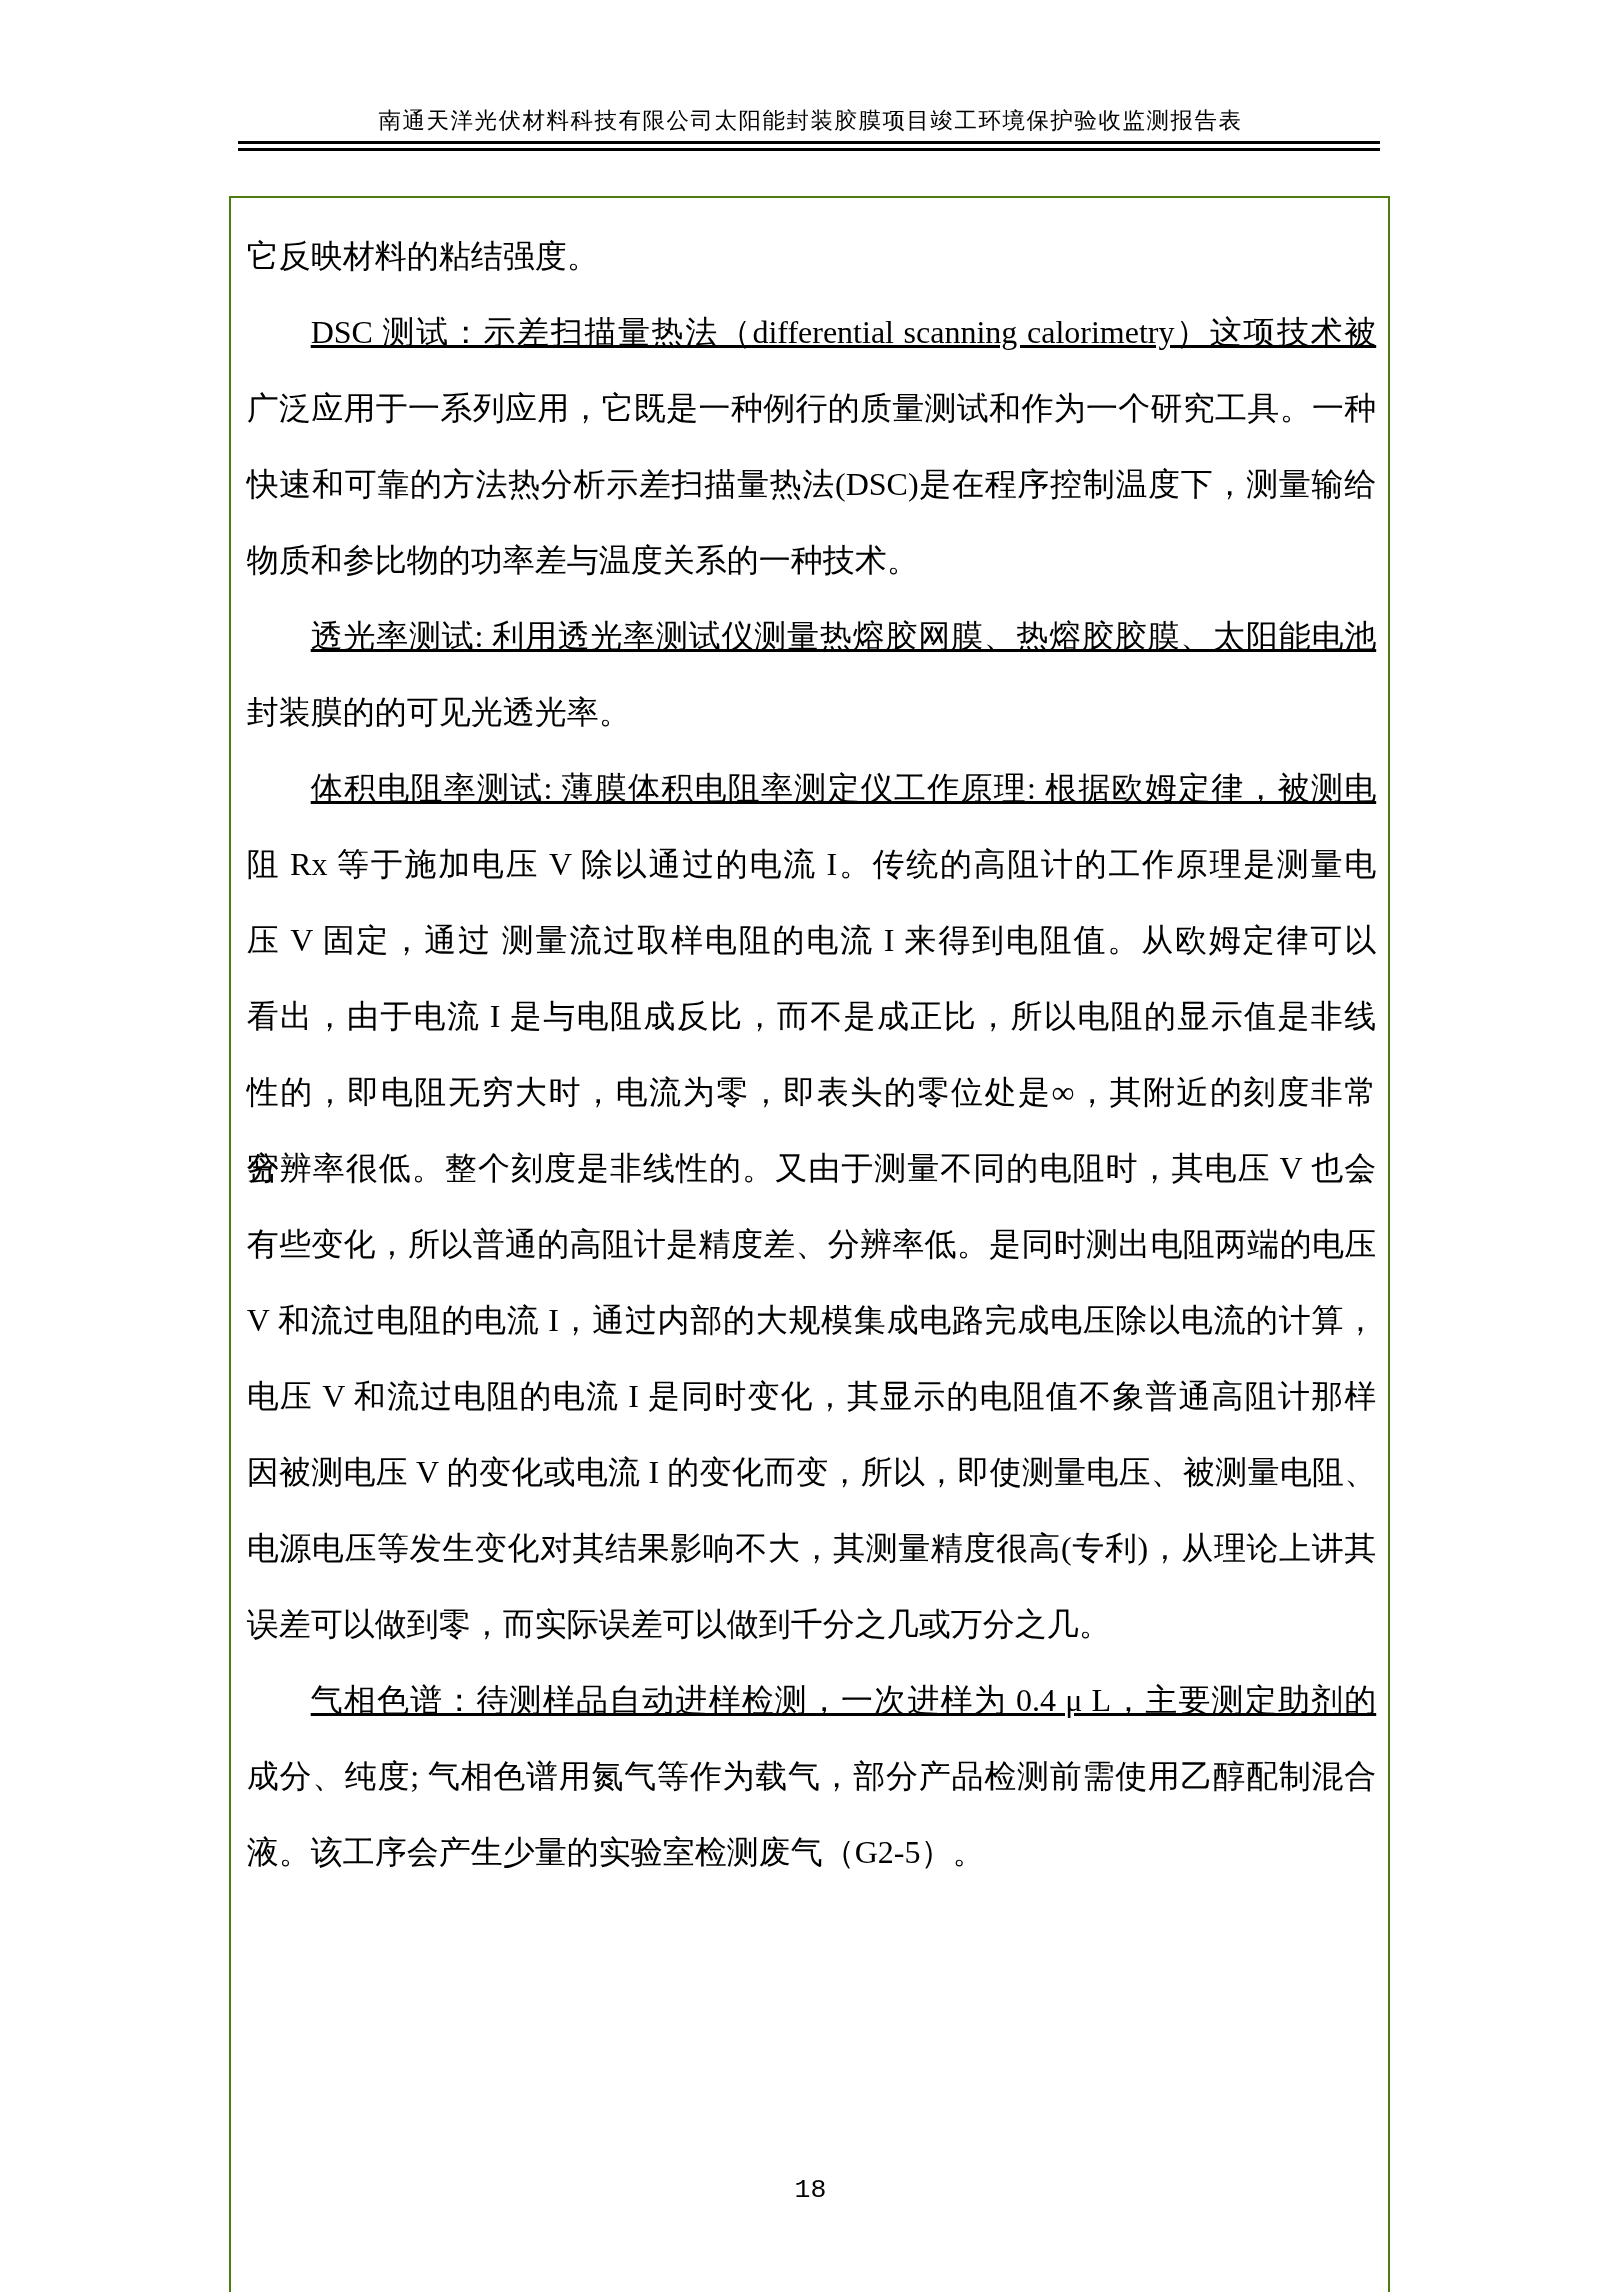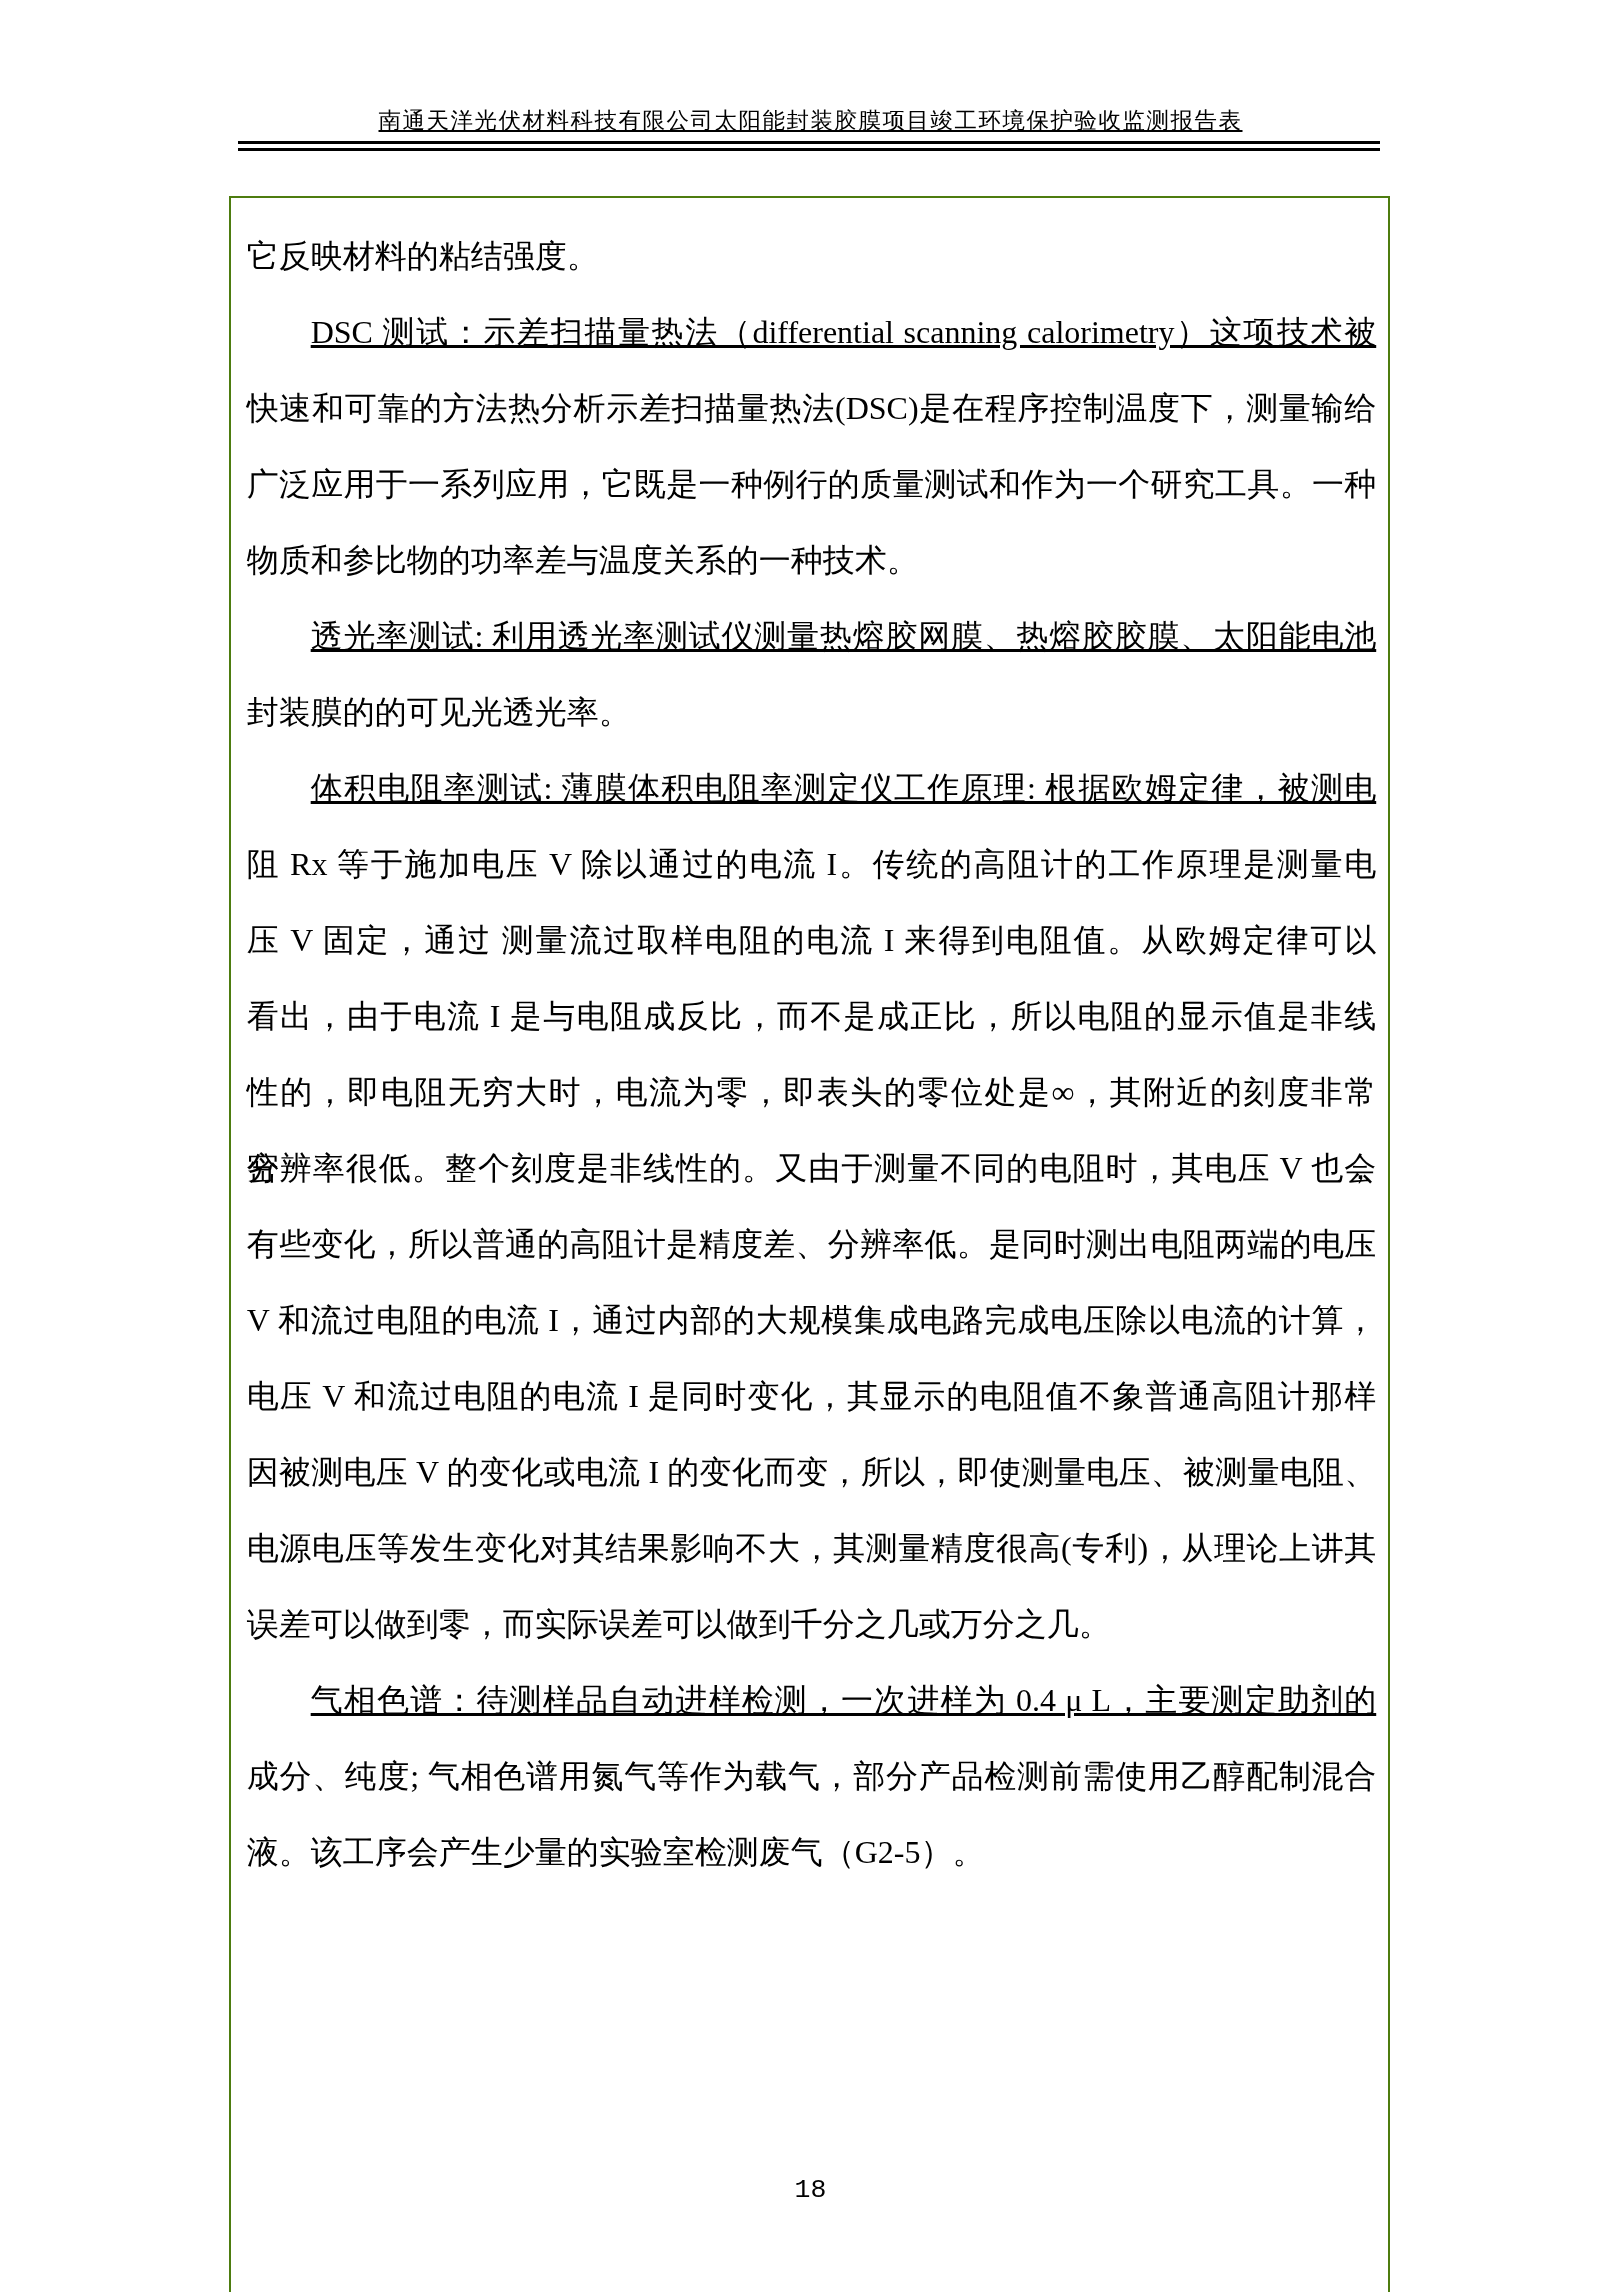--- a/index.html
+++ b/index.html
@@ -18,21 +18,20 @@
   .header-title {
     position: absolute;
     top: 106px;
     left: 0;
     width: 1621px;
     text-align: center;
     font-size: 22.5px;
     letter-spacing: 1.5px;
     line-height: 29px;
     white-space: nowrap;
-    text-decoration: underline;
   }
   .header-rule {
     position: absolute;
     top: 141px;
     left: 238px;
     width: 1142px;
     height: 9.8px;
     box-sizing: border-box;
     border-top: 3.9px solid #000000;
     border-bottom: 3.9px solid #000000;
@@ -79,22 +78,22 @@
 <body>
 
 <div class="header-title">南通天洋光伏材料科技有限公司太阳能封装胶膜项目竣工环境保护验收监测报告表</div>
 
 <div class="header-rule"></div>
 
 <div class="content-box">
   <div>
       <div class="line">它反映材料的粘结强度。</div>
       <div class="line indent justify">DSC 测试：示差扫描量热法（differential scanning calorimetry）这项技术被</div>
+      <div class="line justify">广泛应用于一系列应用，它既是一种例行的质量测试和作为一个研究工具。一种</div>
       <div class="line justify">快速和可靠的方法热分析示差扫描量热法(DSC)是在程序控制温度下，测量输给</div>
-      <div class="line justify">广泛应用于一系列应用，它既是一种例行的质量测试和作为一个研究工具。一种</div>
       <div class="line">物质和参比物的功率差与温度关系的一种技术。</div>
       <div class="line indent justify">透光率测试: 利用透光率测试仪测量热熔胶网膜、热熔胶胶膜、太阳能电池</div>
       <div class="line">封装膜的的可见光透光率。</div>
       <div class="line indent justify">体积电阻率测试: 薄膜体积电阻率测定仪工作原理: 根据欧姆定律，被测电</div>
       <div class="line justify">阻 Rx 等于施加电压 V 除以通过的电流 I。传统的高阻计的工作原理是测量电</div>
       <div class="line justify">压 V 固定，通过 测量流过取样电阻的电流 I 来得到电阻值。从欧姆定律可以</div>
       <div class="line justify">看出，由于电流 I 是与电阻成反比，而不是成正比，所以电阻的显示值是非线</div>
       <div class="line justify">性的，即电阻无穷大时，电流为零，即表头的零位处是∞，其附近的刻度非常密，</div>
       <div class="line justify">分辨率很低。整个刻度是非线性的。又由于测量不同的电阻时，其电压 V 也会</div>
       <div class="line justify">有些变化，所以普通的高阻计是精度差、分辨率低。是同时测出电阻两端的电压</div>

